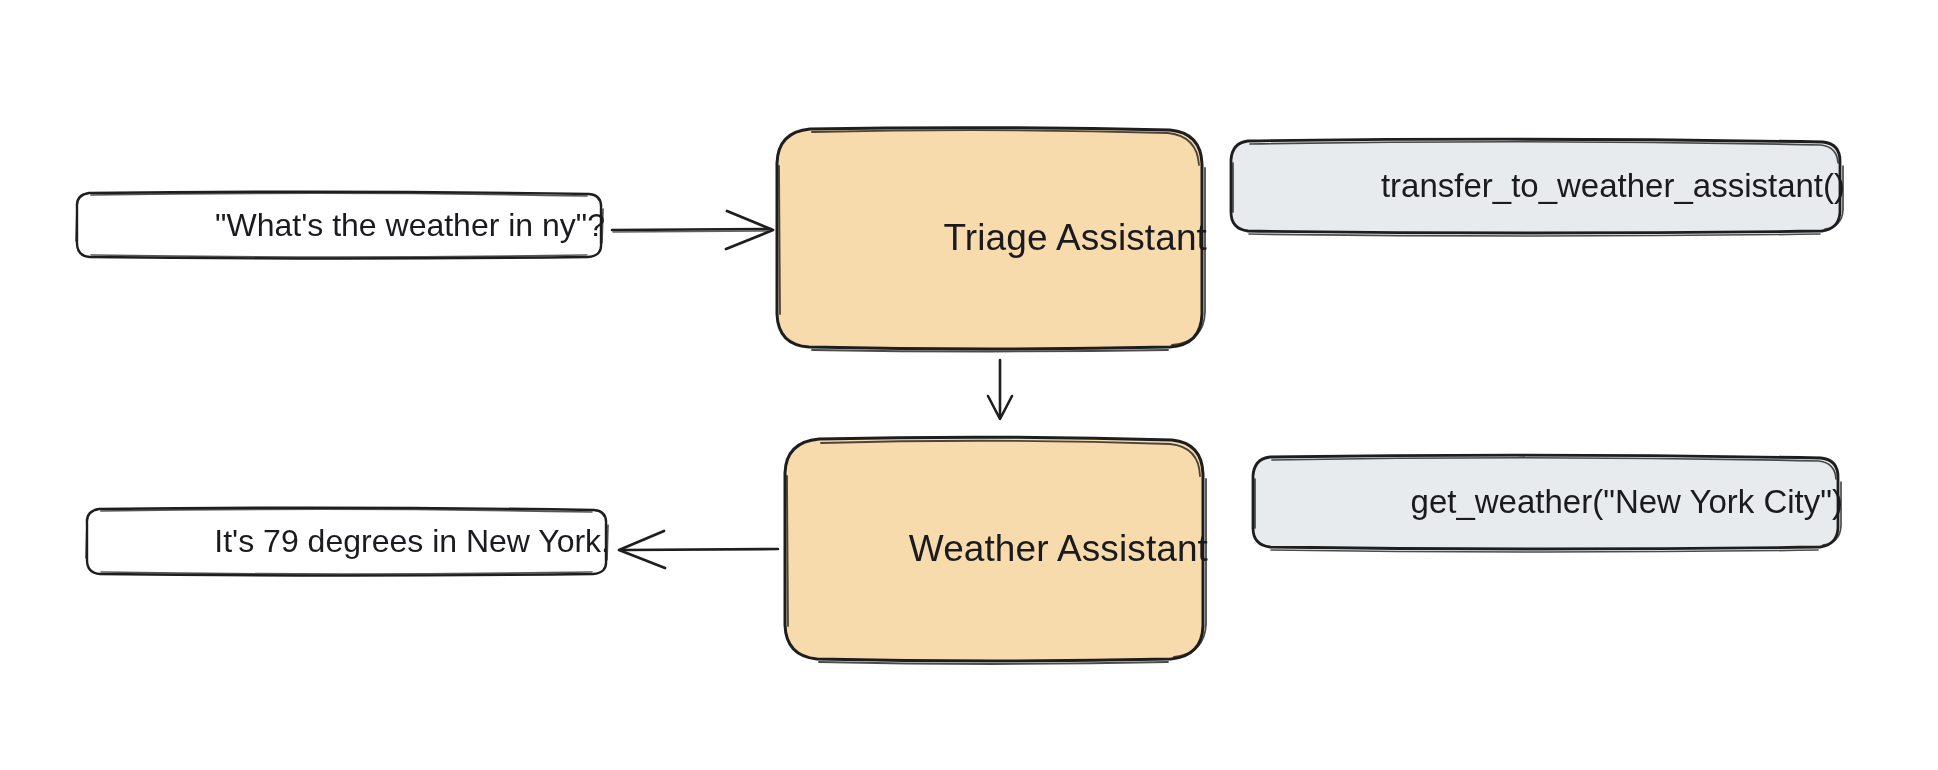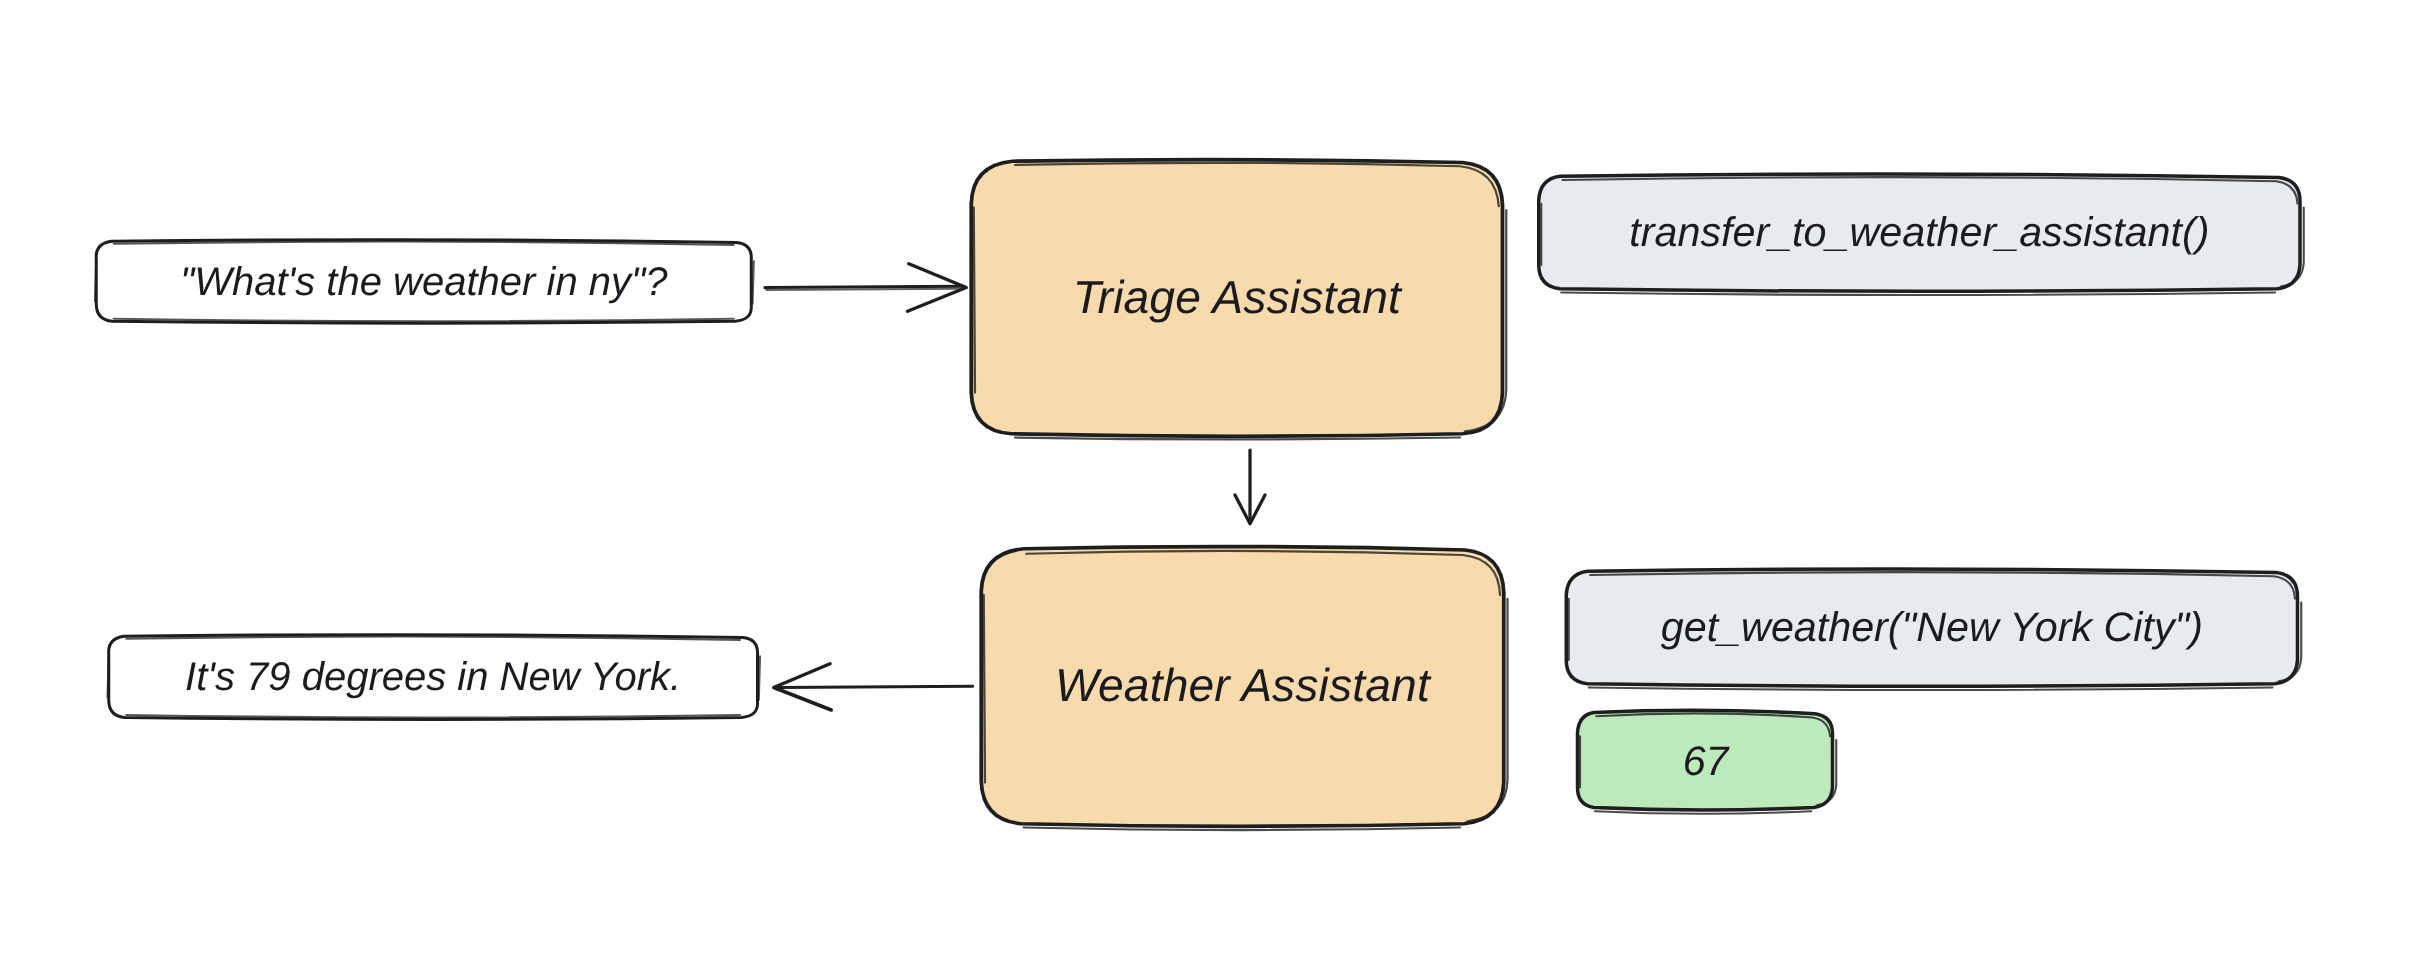--- a/index.html
+++ b/index.html
@@ -15,25 +15,24 @@
     width: 1938px;
     height: 770px;
     background: #ffffff;
     overflow: hidden;
   }
   .node {
     position: absolute;
     box-sizing: border-box;
     display: flex;
     align-items: center;
-    justify-content: center;
+    justify-content: flex-end;
     text-align: center;
     color: #1b1b1f;
     white-space: nowrap;
-    font-style: italic;
   }
   
   .sketch-svg {
     position: absolute;
     left: 0; top: 0;
     width: 100%; height: 100%;
     overflow: visible;
     pointer-events: none;
   }
   .node-label {
@@ -124,28 +123,20 @@
 
   <div class="node tool-node" style="left:1248px; top:452px; width:595px; height:100px;">
     <svg class="sketch-svg" viewBox="0 0 595 100" preserveAspectRatio="none">
       <path d="M22 5 Q 298 1 573 6 Q 590 8 590 25 L 590 76 Q 589 93 572 95 Q 297 99 22 95 Q 5 93 5 76 L 5 24 Q 6 7 22 5 Z" fill="#e7ebee" stroke="#1e1e1e" stroke-width="2.8" stroke-linejoin="round"></path>
       <path d="M24 8 Q 300 3 571 9 Q 587 11 588 27 M 593 30 L 593 74 Q 592 91 575 93
                M 570 98 Q 296 102 23 98 M 7 76 L 7 27" fill="none" stroke="#1e1e1e" stroke-width="1.7" stroke-linecap="round" opacity="0.8"></path>
     </svg>
     <span class="node-label">get_weather("New York City")</span>
   </div>
 
-  <div class="node result-node" style="left:1258px; top:565px; width:213px; height:87px;">
-    <svg class="sketch-svg" viewBox="0 0 213 87" preserveAspectRatio="none">
-      <path d="M17 5 Q 105 1 194 6 Q 208 8 208 22 L 208 65 Q 207 79 193 81 Q 105 85 17 81 Q 4 79 4 65 L 4 21 Q 5 7 17 5 Z" fill="#bdeabd" stroke="#1e1e1e" stroke-width="2.8" stroke-linejoin="round"></path>
-      <path d="M19 8 Q 107 3 192 9 Q 205 11 206 24 M 211 27 L 211 63 Q 210 77 196 79
-               M 191 84 Q 104 88 18 84 M 6 65 L 6 24" fill="none" stroke="#1e1e1e" stroke-width="1.7" stroke-linecap="round" opacity="0.8"></path>
-    </svg>
-    <span class="node-label">67</span>
-  </div>
 
   <div class="node msg-node" style="left:83px; top:505px; width:527px; height:73px;">
     <svg class="sketch-svg" viewBox="0 0 527 73" preserveAspectRatio="none">
       <path d="M16 4 Q 266 1 511 5 Q 524 6 523 19 L 523 56 Q 524 68 510 69 Q 264 72 17 69 Q 4 68 4 55 L 4 18 Q 3 6 16 4 Z" fill="#ffffff" stroke="#1e1e1e" stroke-width="2.4" stroke-linecap="round"></path>
       <path d="M18 6 Q 268 2 509 7 M 525 20 L 524 55 M 509 67 Q 262 71 18 67 M 3 53 L 4 19" fill="none" stroke="#1e1e1e" stroke-width="1.7" stroke-linecap="round" opacity="0.75"></path>
     </svg>
     <span class="node-label">It's 79 degrees in New York.</span>
   </div>
 
 </div>

